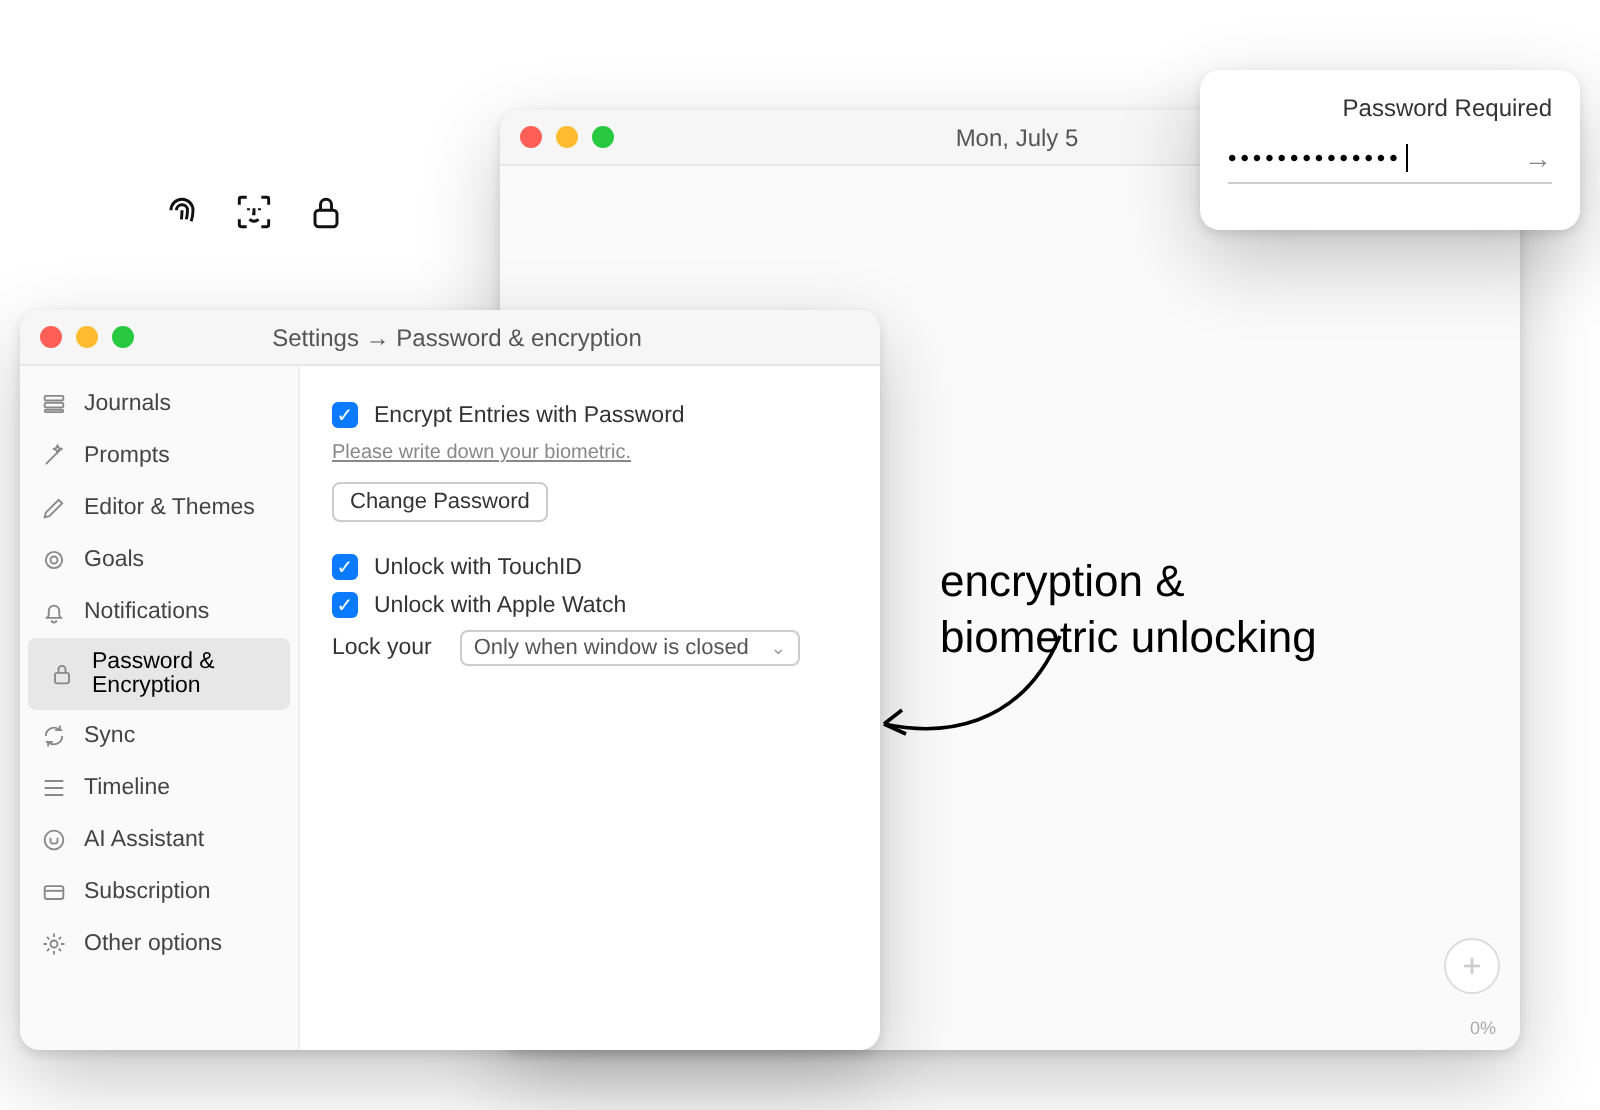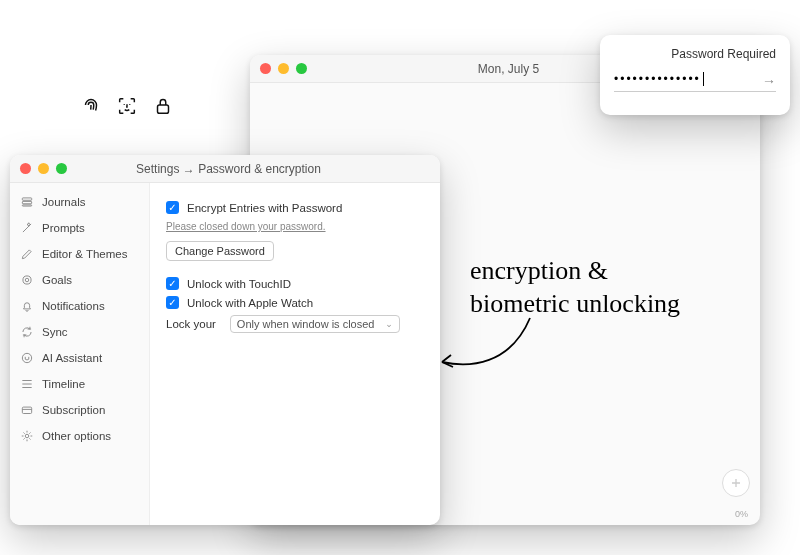--- a/index.html
+++ b/index.html
@@ -44,21 +44,21 @@
   #pw .field{display:flex;align-items:center;border-bottom:1px solid #ccc;padding-bottom:4px;}
   #pw .dots{flex:1;letter-spacing:2px;font-size:12px;color:#000;}
   #pw .cursor{display:inline-block;width:1px;height:14px;background:#000;margin-left:2px;vertical-align:middle;}
   #pw .go{color:#888;font-size:14px;margin-left:8px;}
 
   
   .auth-icons{position:absolute;left:80px;top:95px;display:flex;gap:14px;z-index:2;}
   .auth-icons svg{width:22px;height:22px;stroke:#111;fill:none;stroke-width:1.6;}
 
   
-  .hand{position:absolute;left:470px;top:255px;font-family:Liberation Serif, serif;font-size:26px;line-height:1.25;color:#000;z-index:5;white-space:pre;}
+  .hand{position:absolute;left:470px;top:277px;font-family:Liberation Sans, sans-serif;font-size:22px;line-height:1.25;color:#000;z-index:5;white-space:pre;}
   .arrow{position:absolute;left:430px;top:310px;z-index:5;}
   .arrow svg{width:110px;height:70px;fill:none;stroke:#000;stroke-width:1.8;}
 </style>
 </head>
 <body>
 
 <div class="auth-icons">
   <span>
     <svg viewBox="0 0 24 24">
         <path d="M6 11a6 6 0 0 1 12 0c0 3-1 6-1 6M9 11a3 3 0 0 1 6 0c0 2-.6 5-.6 5M12 8v0M12 11c0 2-.3 5-.3 5"></path>
@@ -155,50 +155,59 @@
         </div>
         <div class="item">
           <span class="ico">
             <svg viewBox="0 0 24 24">
               <path d="M6 17h12l-1.5-2V11a4.5 4.5 0 0 0-9 0v4z"></path>
               <path d="M10 19a2 2 0 0 0 4 0"></path>
             </svg>
           </span>
           <span>Notifications</span>
         </div>
+        <div class="item active">
+          <span class="ico">
+            <svg viewBox="0 0 24 24">
+              <rect x="6" y="11" width="12" height="9" rx="2"></rect>
+              <path d="M9 11V8a3 3 0 0 1 6 0v3"></path>
+            </svg>
+          </span>
+          <span>Password &amp; Encryption</span>
+        </div>
         <div class="item">
           <span class="ico">
             <svg viewBox="0 0 24 24">
               <path d="M5 12a7 7 0 0 1 12-5l2-0"></path>
               <path d="M19 12a7 7 0 0 1-12 5l-2 0"></path>
               <path d="M17 3v4h-4M7 21v-4h4"></path>
             </svg>
           </span>
           <span>Sync</span>
         </div>
         <div class="item">
           <span class="ico">
             <svg viewBox="0 0 24 24">
+              <path d="M4 6h16M4 12h16M4 18h16"></path>
+            </svg>
+          </span>
+          <span>Timeline</span>
+        </div>
+        <div class="item">
+          <span class="ico">
+            <svg viewBox="0 0 24 24">
               <circle cx="12" cy="12" r="8"></circle>
               <path d="M9 10v4M15 10v4M9 14c1.5 1.5 4.5 1.5 6 0"></path>
             </svg>
           </span>
           <span>AI Assistant</span>
         </div>
         <div class="item">
           <span class="ico">
             <svg viewBox="0 0 24 24">
-              <path d="M4 6h16M4 12h16M4 18h16"></path>
-            </svg>
-          </span>
-          <span>Timeline</span>
-        </div>
-        <div class="item">
-          <span class="ico">
-            <svg viewBox="0 0 24 24">
               <rect x="4" y="7" width="16" height="11" rx="2"></rect>
               <path d="M4 11h16"></path>
             </svg>
           </span>
           <span>Subscription</span>
         </div>
         <div class="item">
           <span class="ico">
             <svg viewBox="0 0 24 24">
               <circle cx="12" cy="12" r="3"></circle>
@@ -207,21 +216,21 @@
           </span>
           <span>Other options</span>
         </div>
       </div>
     <div class="pane">
       <div class="row">
         <span class="chk">✓</span>
         <span>Encrypt Entries with Password</span>
       </div>
       <div class="note">
-        <span class="u">Please closed down your password.</span><br>
+        <span class="u">Please write down your biometric.</span><br>
       </div>
       <span class="btn">Change Password</span>
       <div class="row">
         <span class="chk">✓</span>
         <span>Unlock with TouchID</span>
       </div>
       <div class="row">
         <span class="chk">✓</span>
         <span>Unlock with Apple Watch</span>
       </div>

